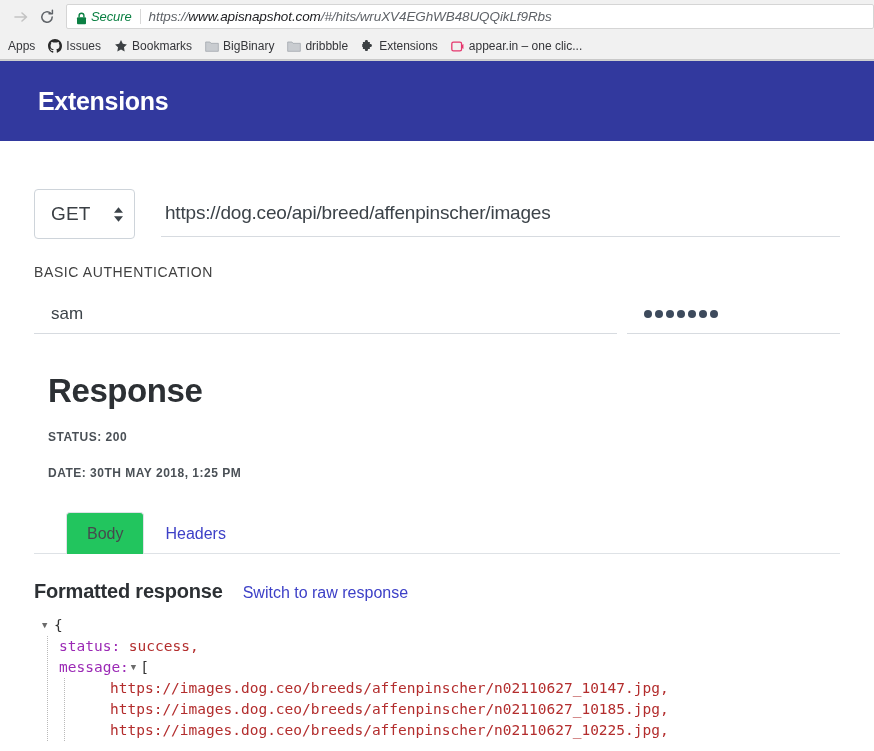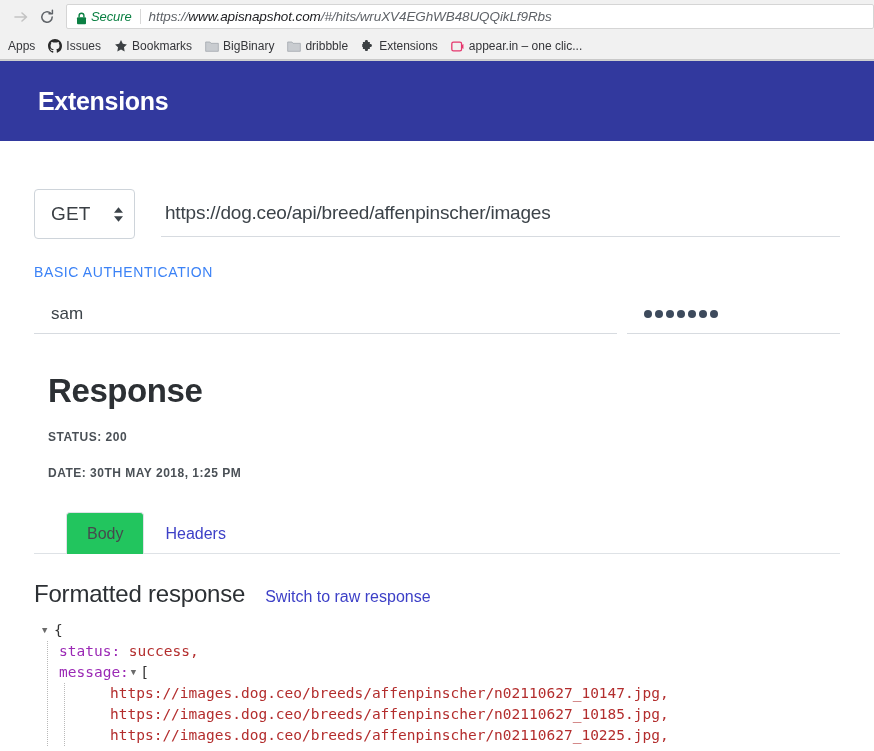--- a/index.html
+++ b/index.html
@@ -171,21 +171,21 @@
   .url-field .val {
     font-size: 19px;
     color: #3c4349;
     letter-spacing: -0.2px;
   }
 
   .auth-label {
     margin-top: 25px;
     font-size: 14px;
     letter-spacing: 0.6px;
-    color: #3b82f6;
+    color: #404040;
   }
   .auth-row {
     display: flex;
     margin-top: 14px;
   }
   .auth-field {
     border-bottom: 1px solid #d7dbe0;
     height: 40px;
     display: flex;
     align-items: center;
@@ -255,22 +255,22 @@
   }
   .tab.link { color: #3d40c7; }
 
   
   .fr-row {
     display: flex;
     align-items: baseline;
     margin-top: 26px;
   }
   .fr-title {
-    font-size: 24px;
-    font-weight: normal;
+    font-size: 20px;
+    font-weight: bold;
     color: #2c3034;
     letter-spacing: -0.2px;
   }
   .fr-switch {
     margin-left: 20px;
     font-size: 16px;
     color: #3d40c7;
   }
 
   

